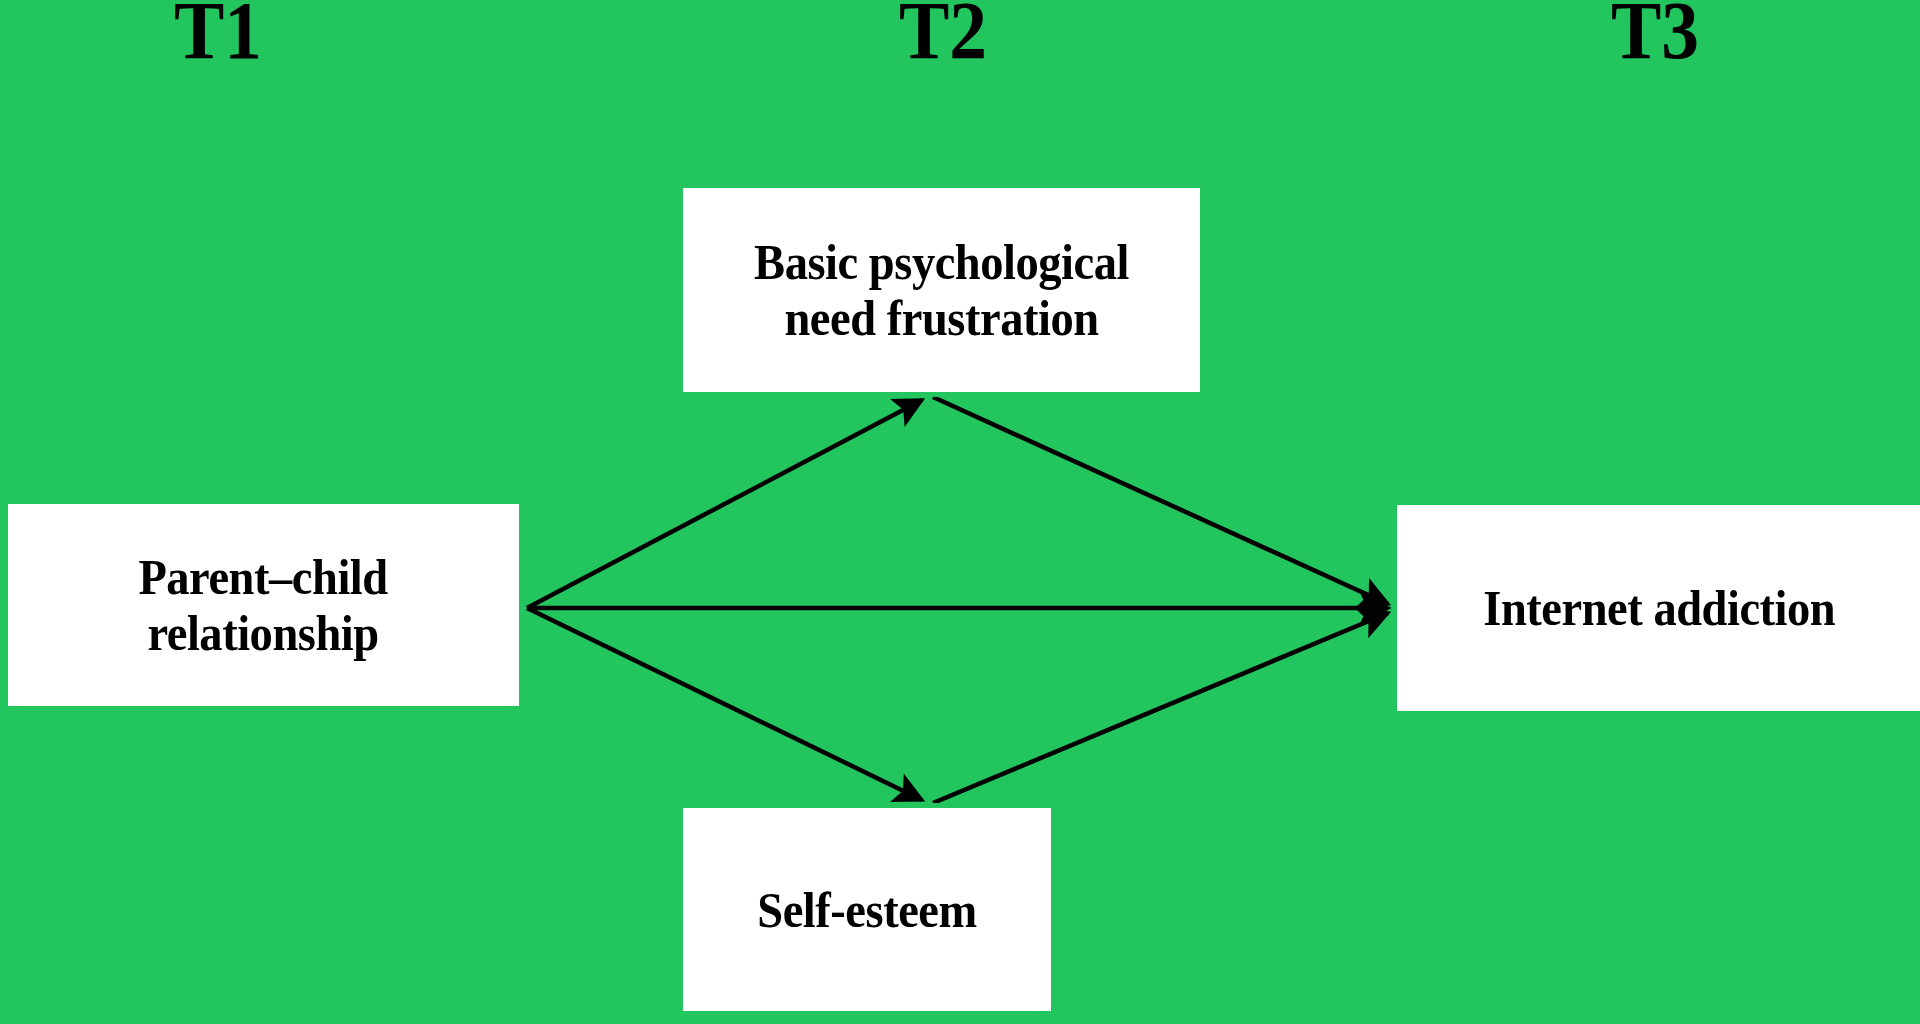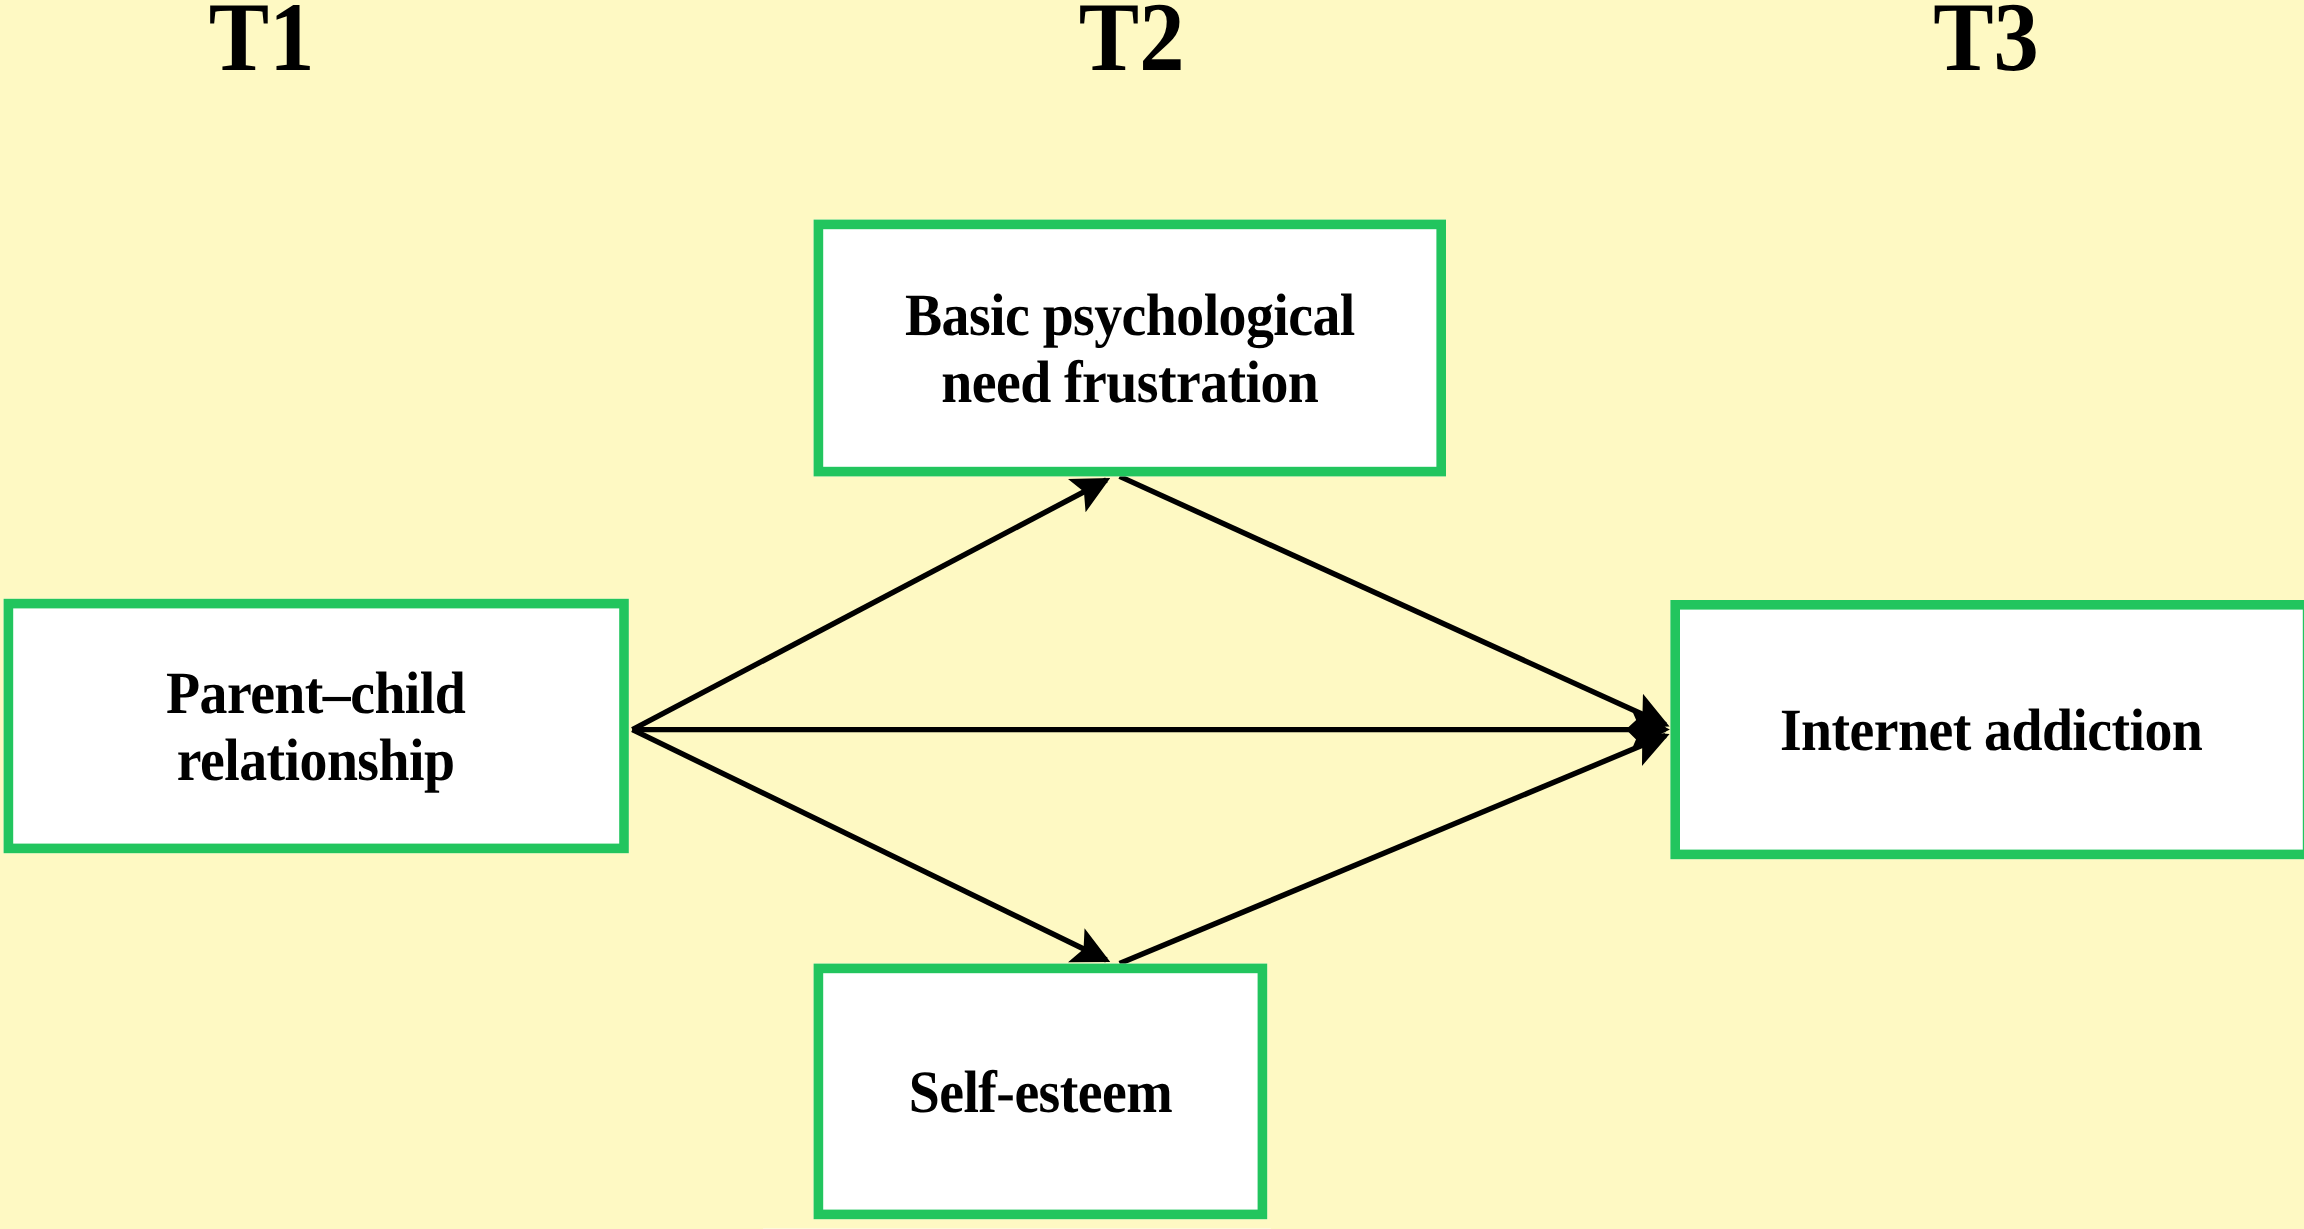--- a/index.html
+++ b/index.html
@@ -5,21 +5,21 @@
 <style>
   html, body {
     margin: 0;
     padding: 0;
     background: #ffffff;
   }
   #canvas {
     position: relative;
     width: 1920px;
     height: 1024px;
-    background: #fef9c3;
+    background: #22c55e;
     overflow: hidden;
     font-family: "Liberation Serif", "DejaVu Serif", serif;
   }
 
   
   .wave-label {
     position: absolute;
     top: -10px;
     font-family: "Liberation Serif", "DejaVu Serif", serif;
     font-weight: bold;
@@ -31,21 +31,21 @@
     transform: scaleX(0.92);
   }
   #wave-t1 { left: 118px; width: 200px; }
   #wave-t2 { left: 843px; width: 200px; }
   #wave-t3 { left: 1555px; width: 200px; }
 
   
   .node-box {
     position: absolute;
     box-sizing: border-box;
-    border: 8px solid #22c55e;
+    border: 5px solid #22c55e;
     background: #ffffff;
     display: flex;
     align-items: center;
     justify-content: center;
     text-align: center;
     color: #000000;
     font-family: "Liberation Serif", "DejaVu Serif", serif;
     font-weight: bold;
     font-size: 50px;
     line-height: 1.12;

